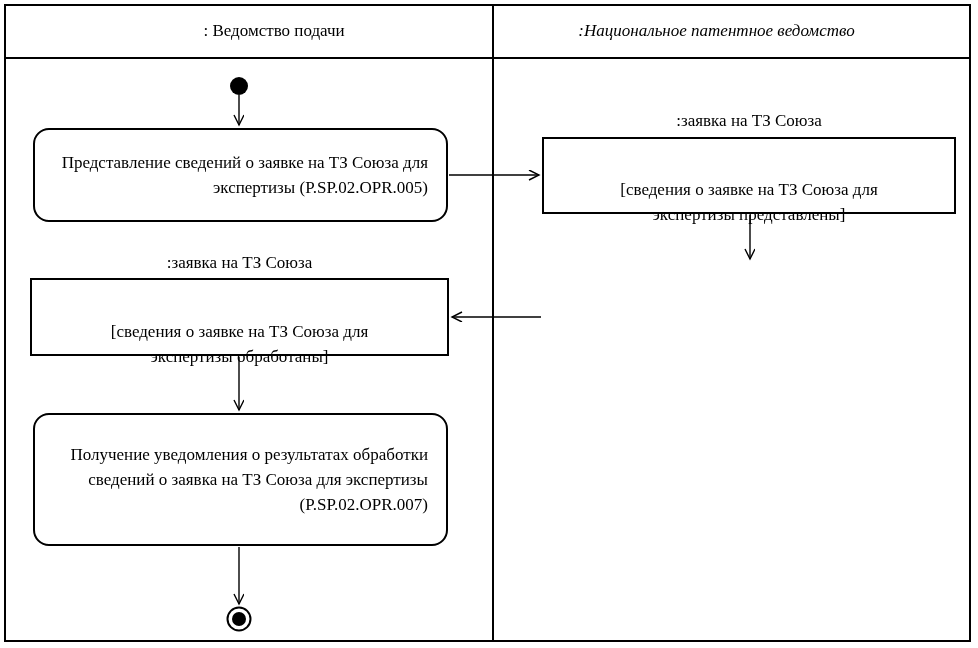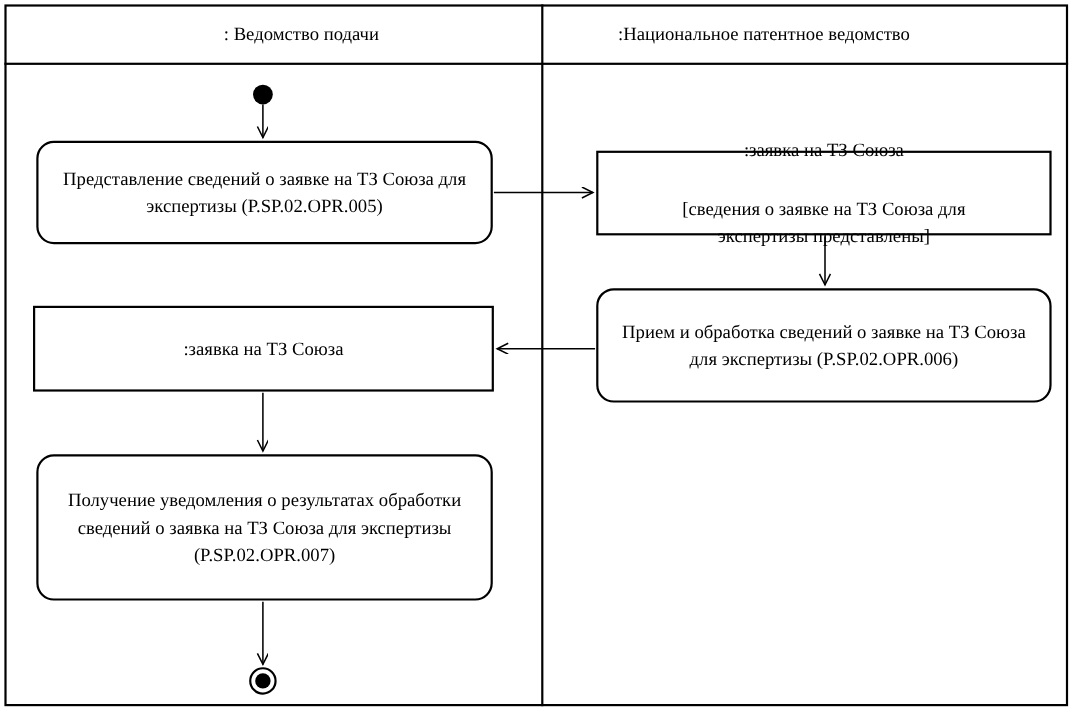--- a/index.html
+++ b/index.html
@@ -38,48 +38,48 @@
   .lane-header {
     position: absolute;
     top: 4px;
     height: 53px;
     display: flex;
     align-items: center;
     justify-content: center;
     font-size: 17px;
   }
   .lane-header.left  { left: 4px;   width: 540px; border-radius: 21px; }
-  .lane-header.right { left: 494px; width: 401px; }
+  .lane-header.right { left: 516px; width: 401px; font-style: italic; }
 
   .node {
     position: absolute;
     box-sizing: border-box;
     border: 2px solid #000000;
     background: #ffffff;
     display: flex;
     flex-direction: column;
     align-items: center;
     justify-content: center;
     text-align: center;
     font-size: 17px;
     line-height: 25px;
   }
-  .activity { border-radius: 16px; padding: 4px 18px; }
+  .activity { border-radius: 16px; padding: 4px 18px; text-align: right; }
   .object   { border-radius: 0;    padding: 2px 10px; gap: 28px; }
 
   #activity1 { left: 33px;  top: 128px; width: 415px; height: 94px;  }
   #object1   { left: 542px; top: 137px; width: 414px; height: 77px;  }
   #activity2 { left: 542px; top: 262px; width: 414px; height: 104px; }
   #object2   { left: 30px;  top: 278px; width: 419px; height: 78px;  }
   #activity3 { left: 33px;  top: 413px; width: 415px; height: 133px; }
 
   .obj-state {
     display: block;
     max-width: 332px;
-    margin: 0 auto;
+    margin: 16px auto;
   }
 
   .edges {
     position: absolute;
     left: 0; top: 0;
     width: 978px; height: 648px;
     pointer-events: none;
   }
 </style>
 </head>
@@ -122,25 +122,23 @@
 
   <div id="activity1" class="node activity">
     <span>Представление сведений о заявке на ТЗ Союза для экспертизы (P.SP.02.OPR.005)</span>
   </div>
 
   <div id="object1" class="node object">
     <span>:заявка на ТЗ Союза</span>
     <span class="obj-state">[сведения о заявке на ТЗ Союза для экспертизы представлены]</span>
   </div>
 
-  <div id="activity2" class="node activity">
-    <span>Прием и обработка сведений о заявке на ТЗ Союза для экспертизы (P.SP.02.OPR.006)</span>
-  </div>
 
   <div id="object2" class="node object">
     <span>:заявка на ТЗ Союза</span>
+    <span class="obj-state">[сведения о заявке на ТЗ Союза для экспертизы обработаны]</span>
   </div>
 
   <div id="activity3" class="node activity">
     <span>Получение уведомления о результатах обработки сведений о заявка на ТЗ Союза для экспертизы (P.SP.02.OPR.007)</span>
   </div>
 
 </div>
 
 </body></html>

